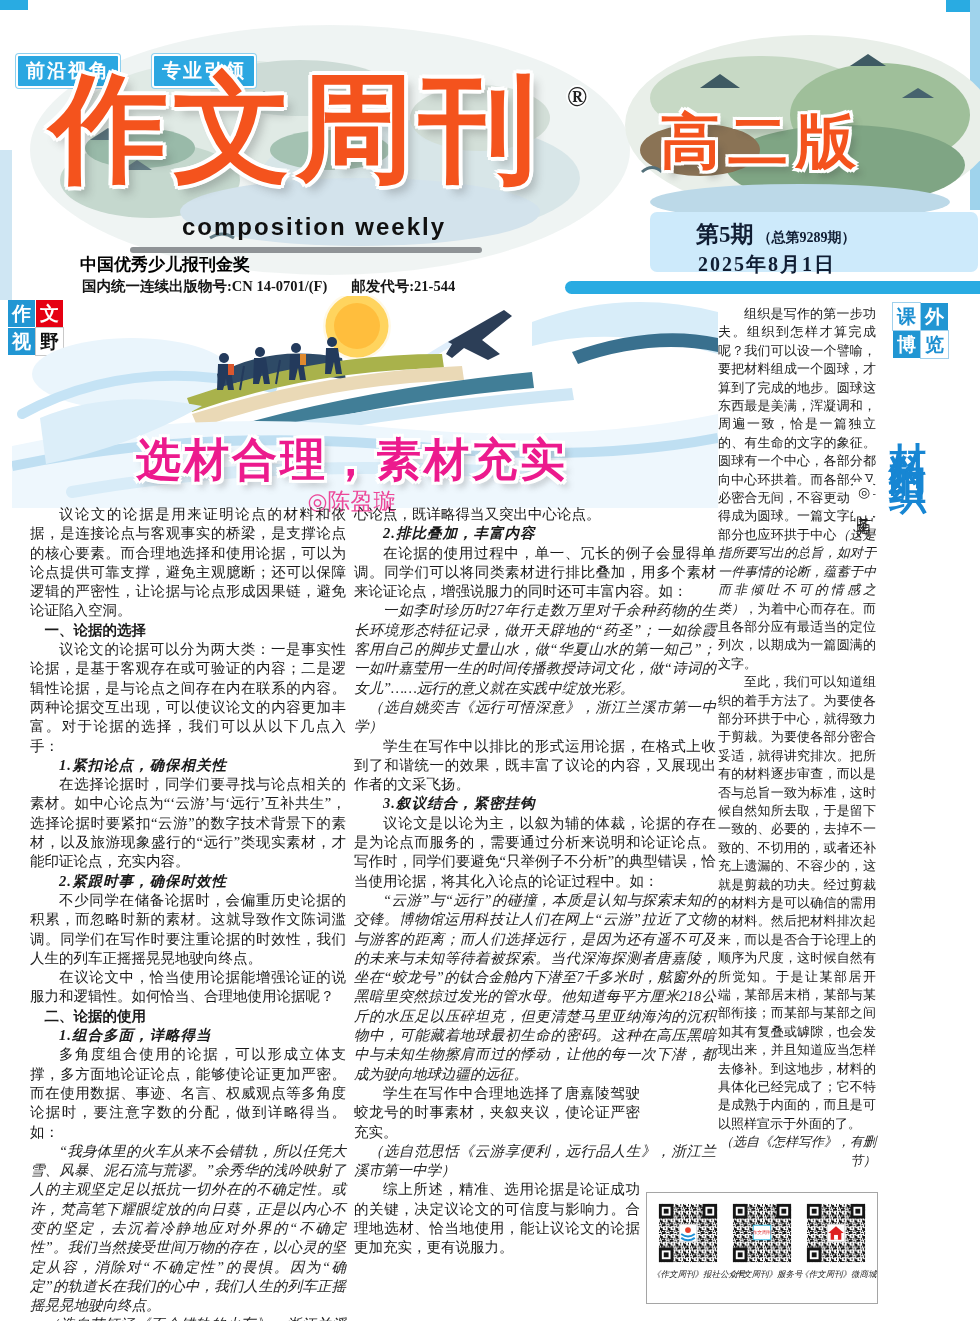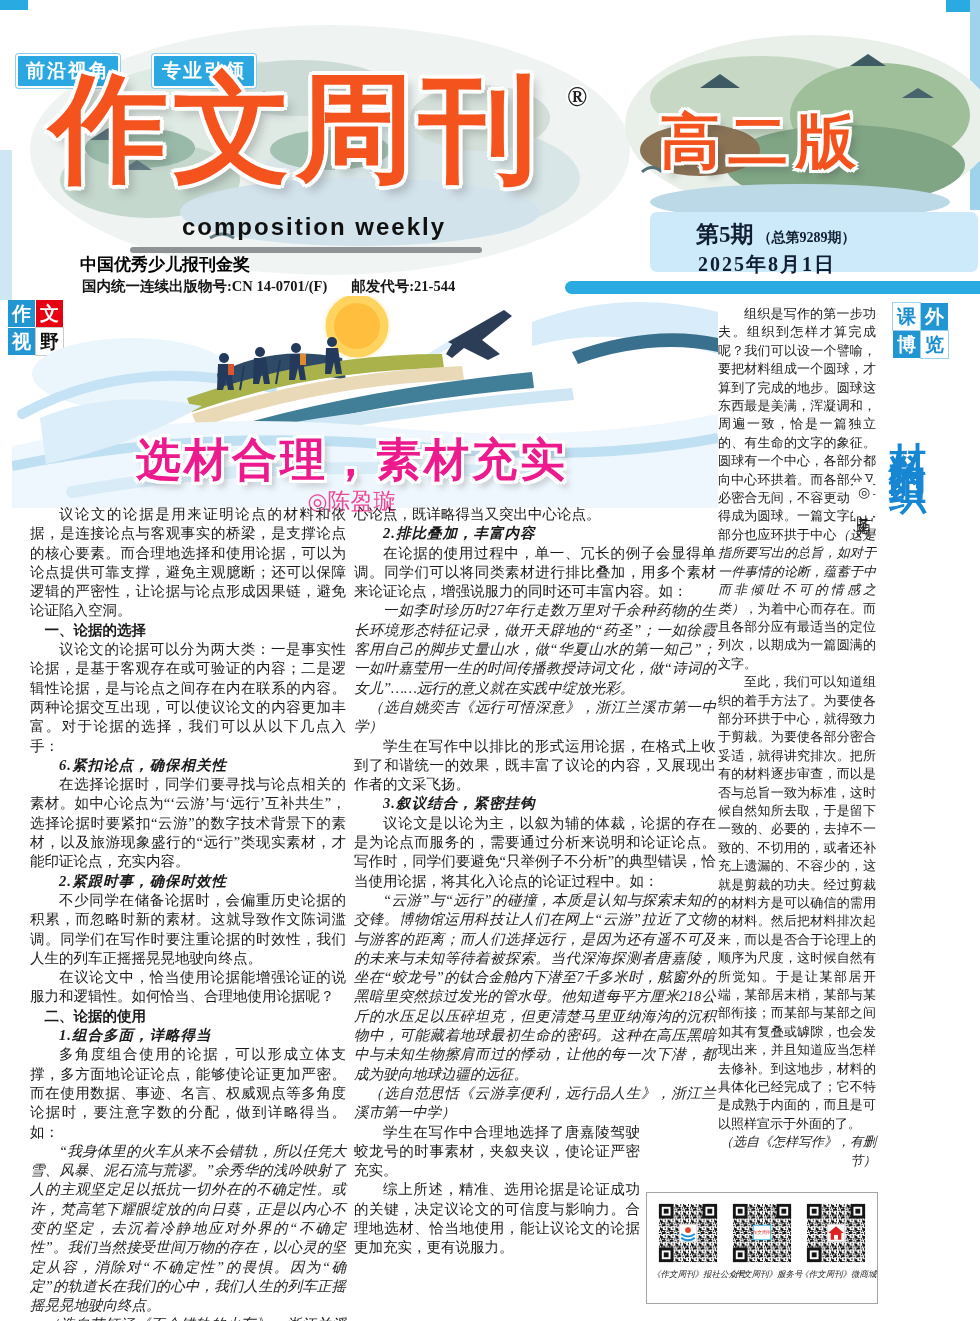--- a/index.html
+++ b/index.html
@@ -190,43 +190,43 @@
       <path d="M28,122 Q100,92 190,110 Q120,150 34,168 Z" fill="#dceef9"></path>
     </svg>
     <div class="main-title">选材合理，素材充实</div>
     <div class="main-author">◎陈盈璇</div>
   </div>
 
   <div id="col1" class="col col1">
       <p class="blk p"><span>议论文的论据是用来证明论点的材料和依据，是连接论点与客观事实的桥梁，是支撑论点的核心要素。而合理地选择和使用论据，可以为论点提供可靠支撑，避免主观臆断；还可以保障逻辑的严密性，让论据与论点形成因果链，避免论证陷入空洞。</span></p>
       <p class="blk h1"><span>一、论据的选择</span></p>
       <p class="blk p"><span>议论文的论据可以分为两大类：一是事实性论据，是基于客观存在或可验证的内容；二是逻辑性论据，是与论点之间存在内在联系的内容。两种论据交互出现，可以使议论文的内容更加丰富。对于论据的选择，我们可以从以下几点入手：</span></p>
-      <p class="blk h2"><span>6.紧扣论点，确保相关性</span></p>
+      <p class="blk h2"><span>1.紧扣论点，确保相关性</span></p>
       <p class="blk p"><span>在选择论据时，同学们要寻找与论点相关的素材。如中心论点为“‘云游’与‘远行’互补共生”，选择论据时要紧扣“云游”的数字技术背景下的素材，以及旅游现象盛行的“远行”类现实素材，才能印证论点，充实内容。</span></p>
       <p class="blk h2"><span>2.紧跟时事，确保时效性</span></p>
       <p class="blk p"><span>不少同学在储备论据时，会偏重历史论据的积累，而忽略时新的素材。这就导致作文陈词滥调。同学们在写作时要注重论据的时效性，我们人生的列车正摇摇晃晃地驶向终点。</span></p>
       <p class="blk p"><span>在议论文中，恰当使用论据能增强论证的说服力和逻辑性。如何恰当、合理地使用论据呢？</span></p>
       <p class="blk h1"><span>二、论据的使用</span></p>
       <p class="blk h2"><span>1.组合多面，详略得当</span></p>
       <p class="blk p"><span>多角度组合使用的论据，可以形成立体支撑，多方面地论证论点，能够使论证更加严密。而在使用数据、事迹、名言、权威观点等多角度论据时，要注意字数的分配，做到详略得当。如：</span></p>
       <p class="blk quote"><span>“我身体里的火车从来不会错轨，所以任凭大雪、风暴、泥石流与荒谬。”余秀华的浅吟映射了人的主观坚定足以抵抗一切外在的不确定性。或许，梵高笔下耀眼绽放的向日葵，正是以内心不变的坚定，去沉着冷静地应对外界的“不确定性”。我们当然接受世间万物的存在，以心灵的坚定从容，消除对“不确定性”的畏惧。因为“确定”的轨道长在我们的心中，我们人生的列车正摇摇晃晃地驶向终点。</span></p>
       <p class="blk src"><span>（选自艾钰涵《不会错轨的火车》，浙江兰溪市第一中学）</span></p>
     </div>
   <div id="col2" class="col col2">
       <p class="blk cont"><span>心论点，既详略得当又突出中心论点。</span></p>
       <p class="blk h2"><span>2.排比叠加，丰富内容</span></p>
       <p class="blk p"><span>在论据的使用过程中，单一、冗长的例子会显得单调。同学们可以将同类素材进行排比叠加，用多个素材来论证论点，增强说服力的同时还可丰富内容。如：</span></p>
       <p class="blk quote"><span>一如李时珍历时27年行走数万里对千余种药物的生长环境形态特征记录，做开天辟地的“药圣”；一如徐霞客用自己的脚步丈量山水，做“华夏山水的第一知己”；一如叶嘉莹用一生的时间传播教授诗词文化，做“诗词的女儿”……远行的意义就在实践中绽放光彩。</span></p>
       <p class="blk src"><span>（选自姚奕吉《远行可悟深意》，浙江兰溪市第一中学）</span></p>
       <p class="blk p"><span>学生在写作中以排比的形式运用论据，在格式上收到了和谐统一的效果，既丰富了议论的内容，又展现出作者的文采飞扬。</span></p>
       <p class="blk h2"><span>3.叙议结合，紧密挂钩</span></p>
       <p class="blk p"><span>议论文是以论为主，以叙为辅的体裁，论据的存在是为论点而服务的，需要通过分析来说明和论证论点。写作时，同学们要避免“只举例子不分析”的典型错误，恰当使用论据，将其化入论点的论证过程中。如：</span></p>
       <p class="blk quote"><span>“云游”与“远行”的碰撞，本质是认知与探索未知的交锋。博物馆运用科技让人们在网上“云游”拉近了文物与游客的距离；而人们选择远行，是因为还有遥不可及的未来与未知等待着被探索。当代深海探测者唐嘉陵，坐在“蛟龙号”的钛合金舱内下潜至7千多米时，舷窗外的黑暗里突然掠过发光的管水母。他知道每平方厘米218公斤的水压足以压碎坦克，但更清楚马里亚纳海沟的沉积物中，可能藏着地球最初生命的密码。这种在高压黑暗中与未知生物擦肩而过的悸动，让他的每一次下潜，都成为驶向地球边疆的远征。</span></p>
+      <p class="blk p wrap"><span>学生在写作中合理地选择了唐嘉陵驾驶蛟龙号的时事素材，夹叙夹议，使论证严密充实。</span></p>
       <p class="blk src"><span>（选自范思恬《云游享便利，远行品人生》，浙江兰溪市第一中学）</span></p>
-      <p class="blk p wrap"><span>学生在写作中合理地选择了唐嘉陵驾驶蛟龙号的时事素材，夹叙夹议，使论证严密充实。</span></p>
       <p class="blk p wrap"><span>综上所述，精准、选用论据是论证成功的关键，决定议论文的可信度与影响力。合理地选材、恰当地使用，能让议论文的论据更加充实，更有说服力。</span></p>
     </div>
   <div id="col3" class="col col3">
       <p class="blk p"><span>组织是写作的第一步功夫。组织到怎样才算完成呢？我们可以设一个譬喻，要把材料组成一个圆球，才算到了完成的地步。圆球这东西最是美满，浑凝调和，周遍一致，恰是一篇独立的、有生命的文字的象征。圆球有一个中心，各部分都向中心环拱着。而各部分又必密合无间，不容更动，方得成为圆球。一篇文字的各部分也应环拱于中心</span><span class="kai">（这是指所要写出的总旨，如对于一件事情的论断，蕴蓄于中而非倾吐不可的情感之类）</span><span>，为着中心而存在。而且各部分应有最适当的定位列次，以期成为一篇圆满的文字。</span></p>
       <p class="blk p"><span>至此，我们可以知道组织的着手方法了。为要使各部分环拱于中心，就得致力于剪裁。为要使各部分密合妥适，就得讲究排次。把所有的材料逐步审查，而以是否与总旨一致为标准，这时候自然知所去取，于是留下一致的、必要的，去掉不一致的、不切用的，或者还补充上遗漏的、不容少的，这就是剪裁的功夫。经过剪裁的材料方是可以确信的需用的材料。然后把材料排次起来，而以是否合于论理上的顺序为尺度，这时候自然有所觉知。于是让某部居开端，某部居末梢，某部与某部衔接；而某部与某部之间如其有复叠或罅隙，也会发现出来，并且知道应当怎样去修补。到这地步，材料的具体化已经完成了；它不特是成熟于内面的，而且是可以照样宣示于外面的了。</span></p>
       <p class="blk src-r"><span>（选自《怎样写作》，有删节）</span></p>
     </div>
 
   <div class="v-title">材料的组织</div>
   <div class="v-author">◎叶圣陶</div>

